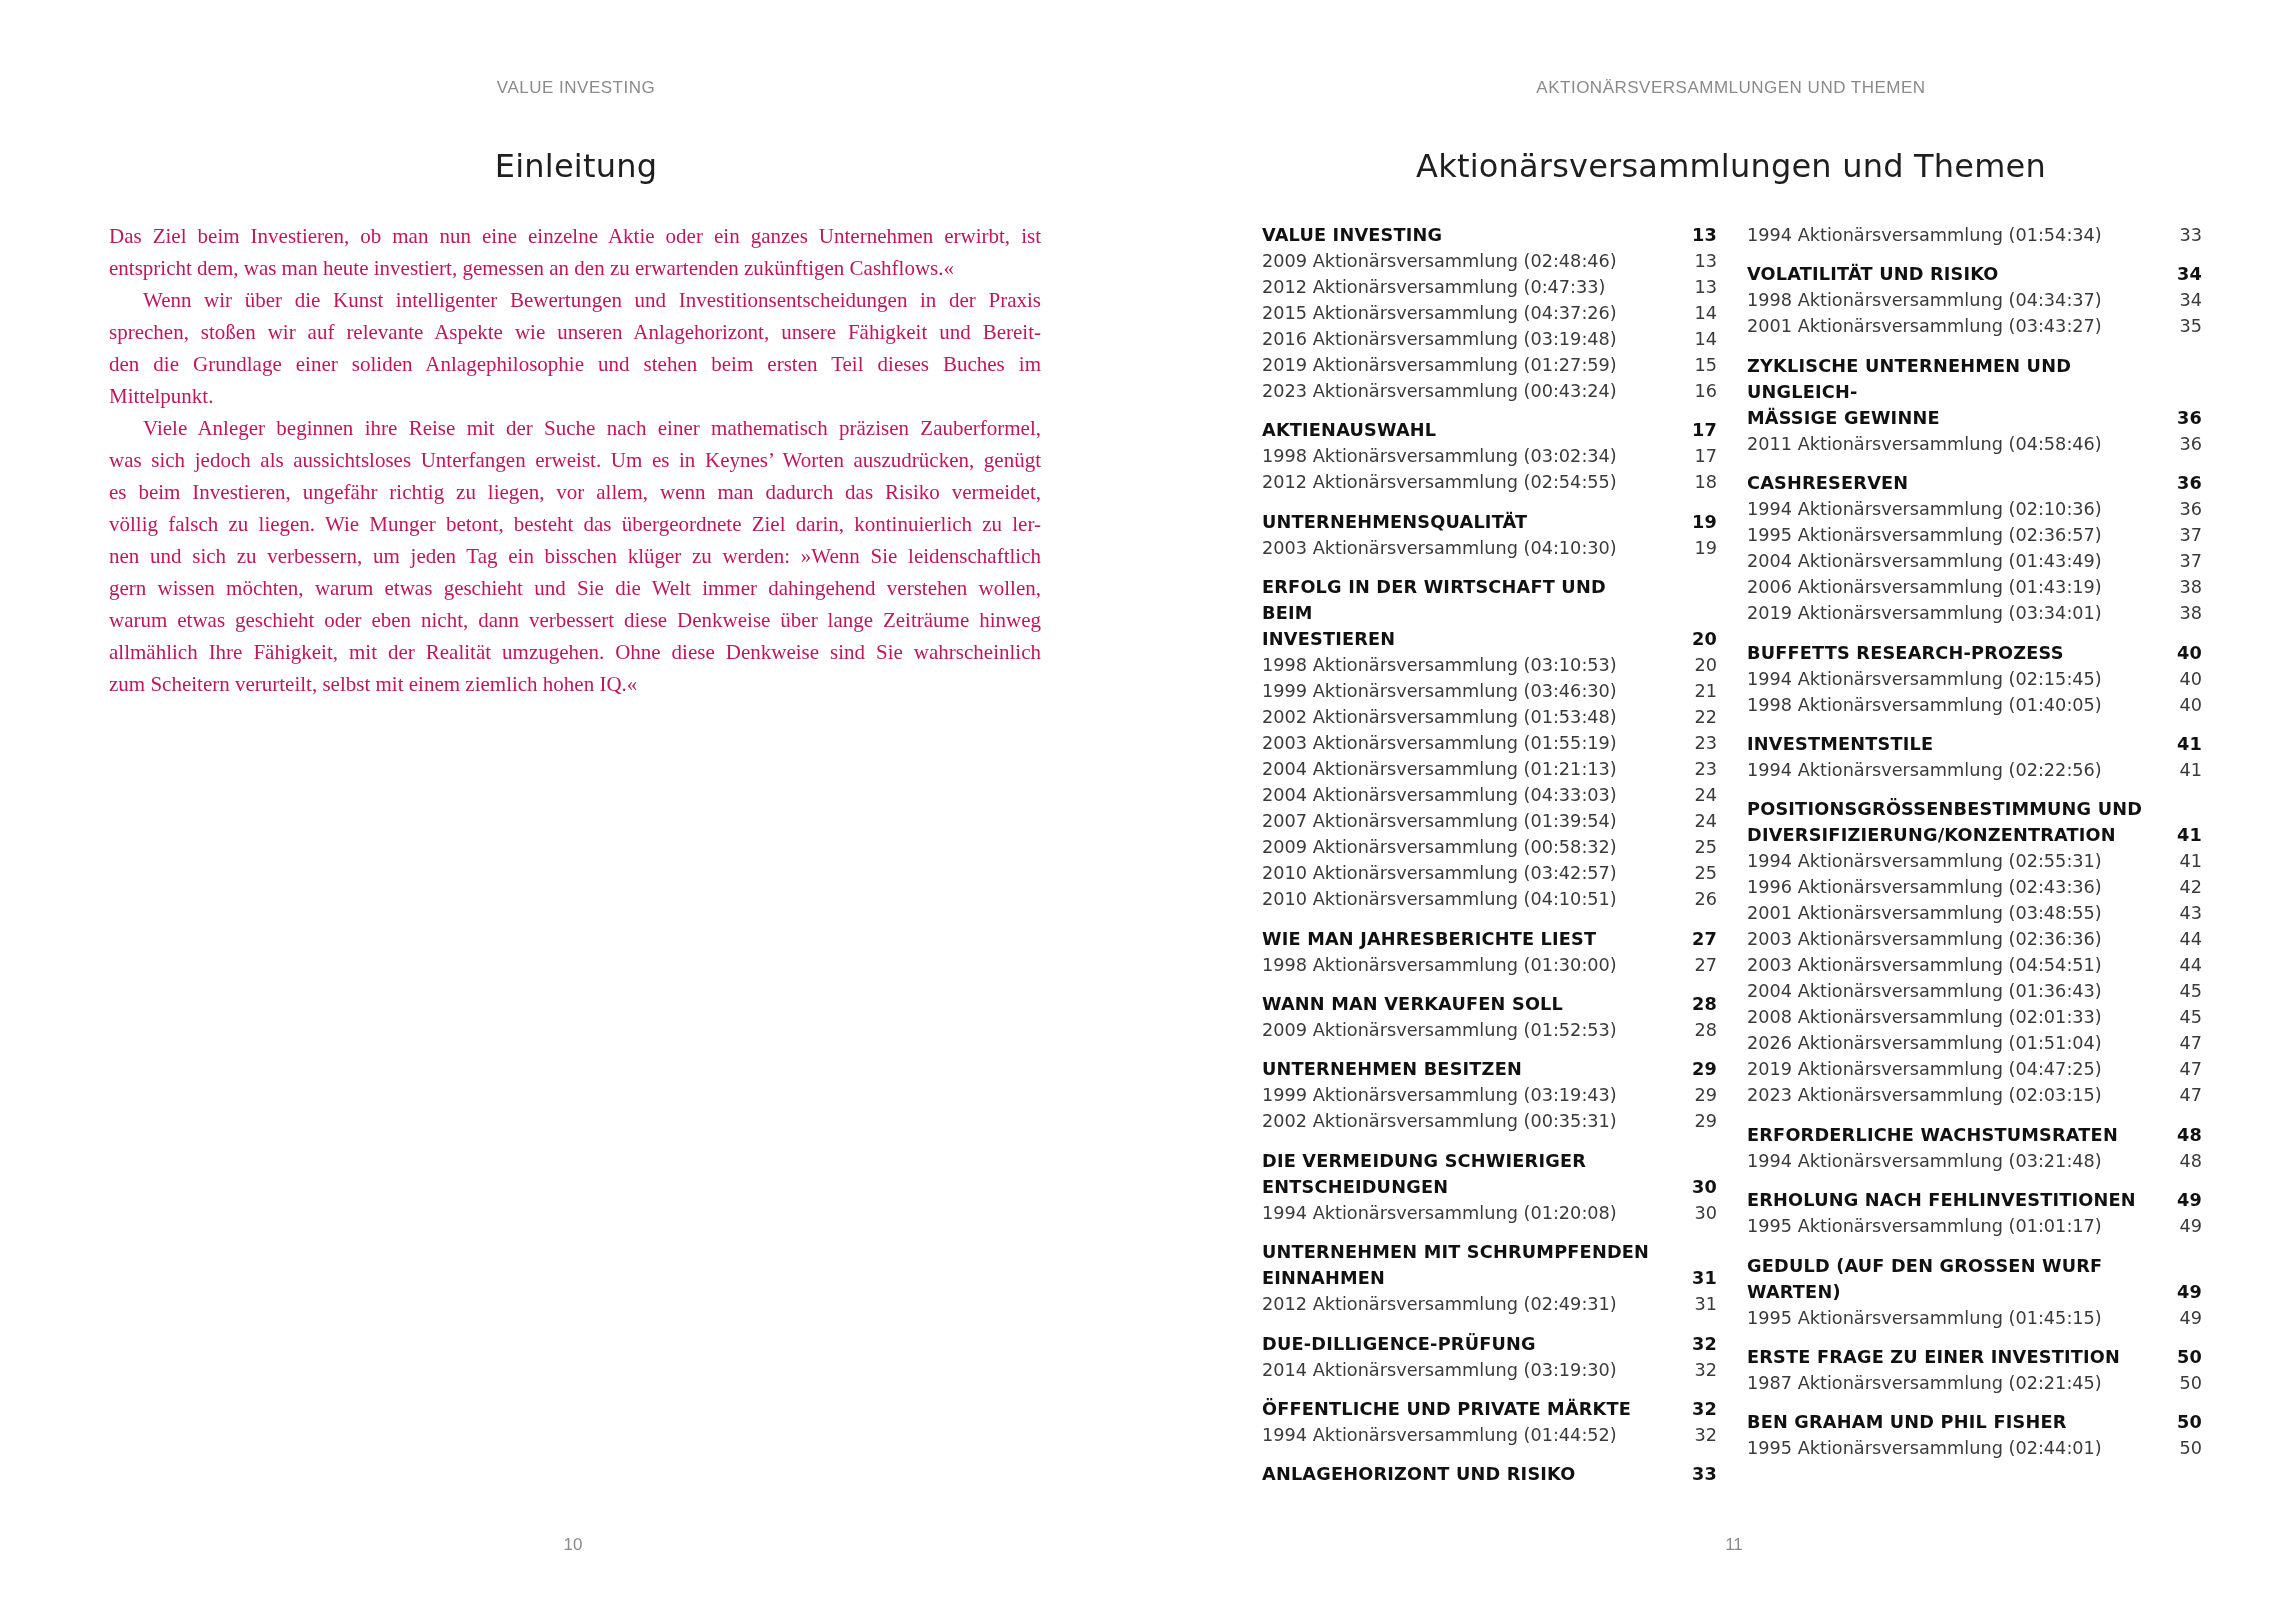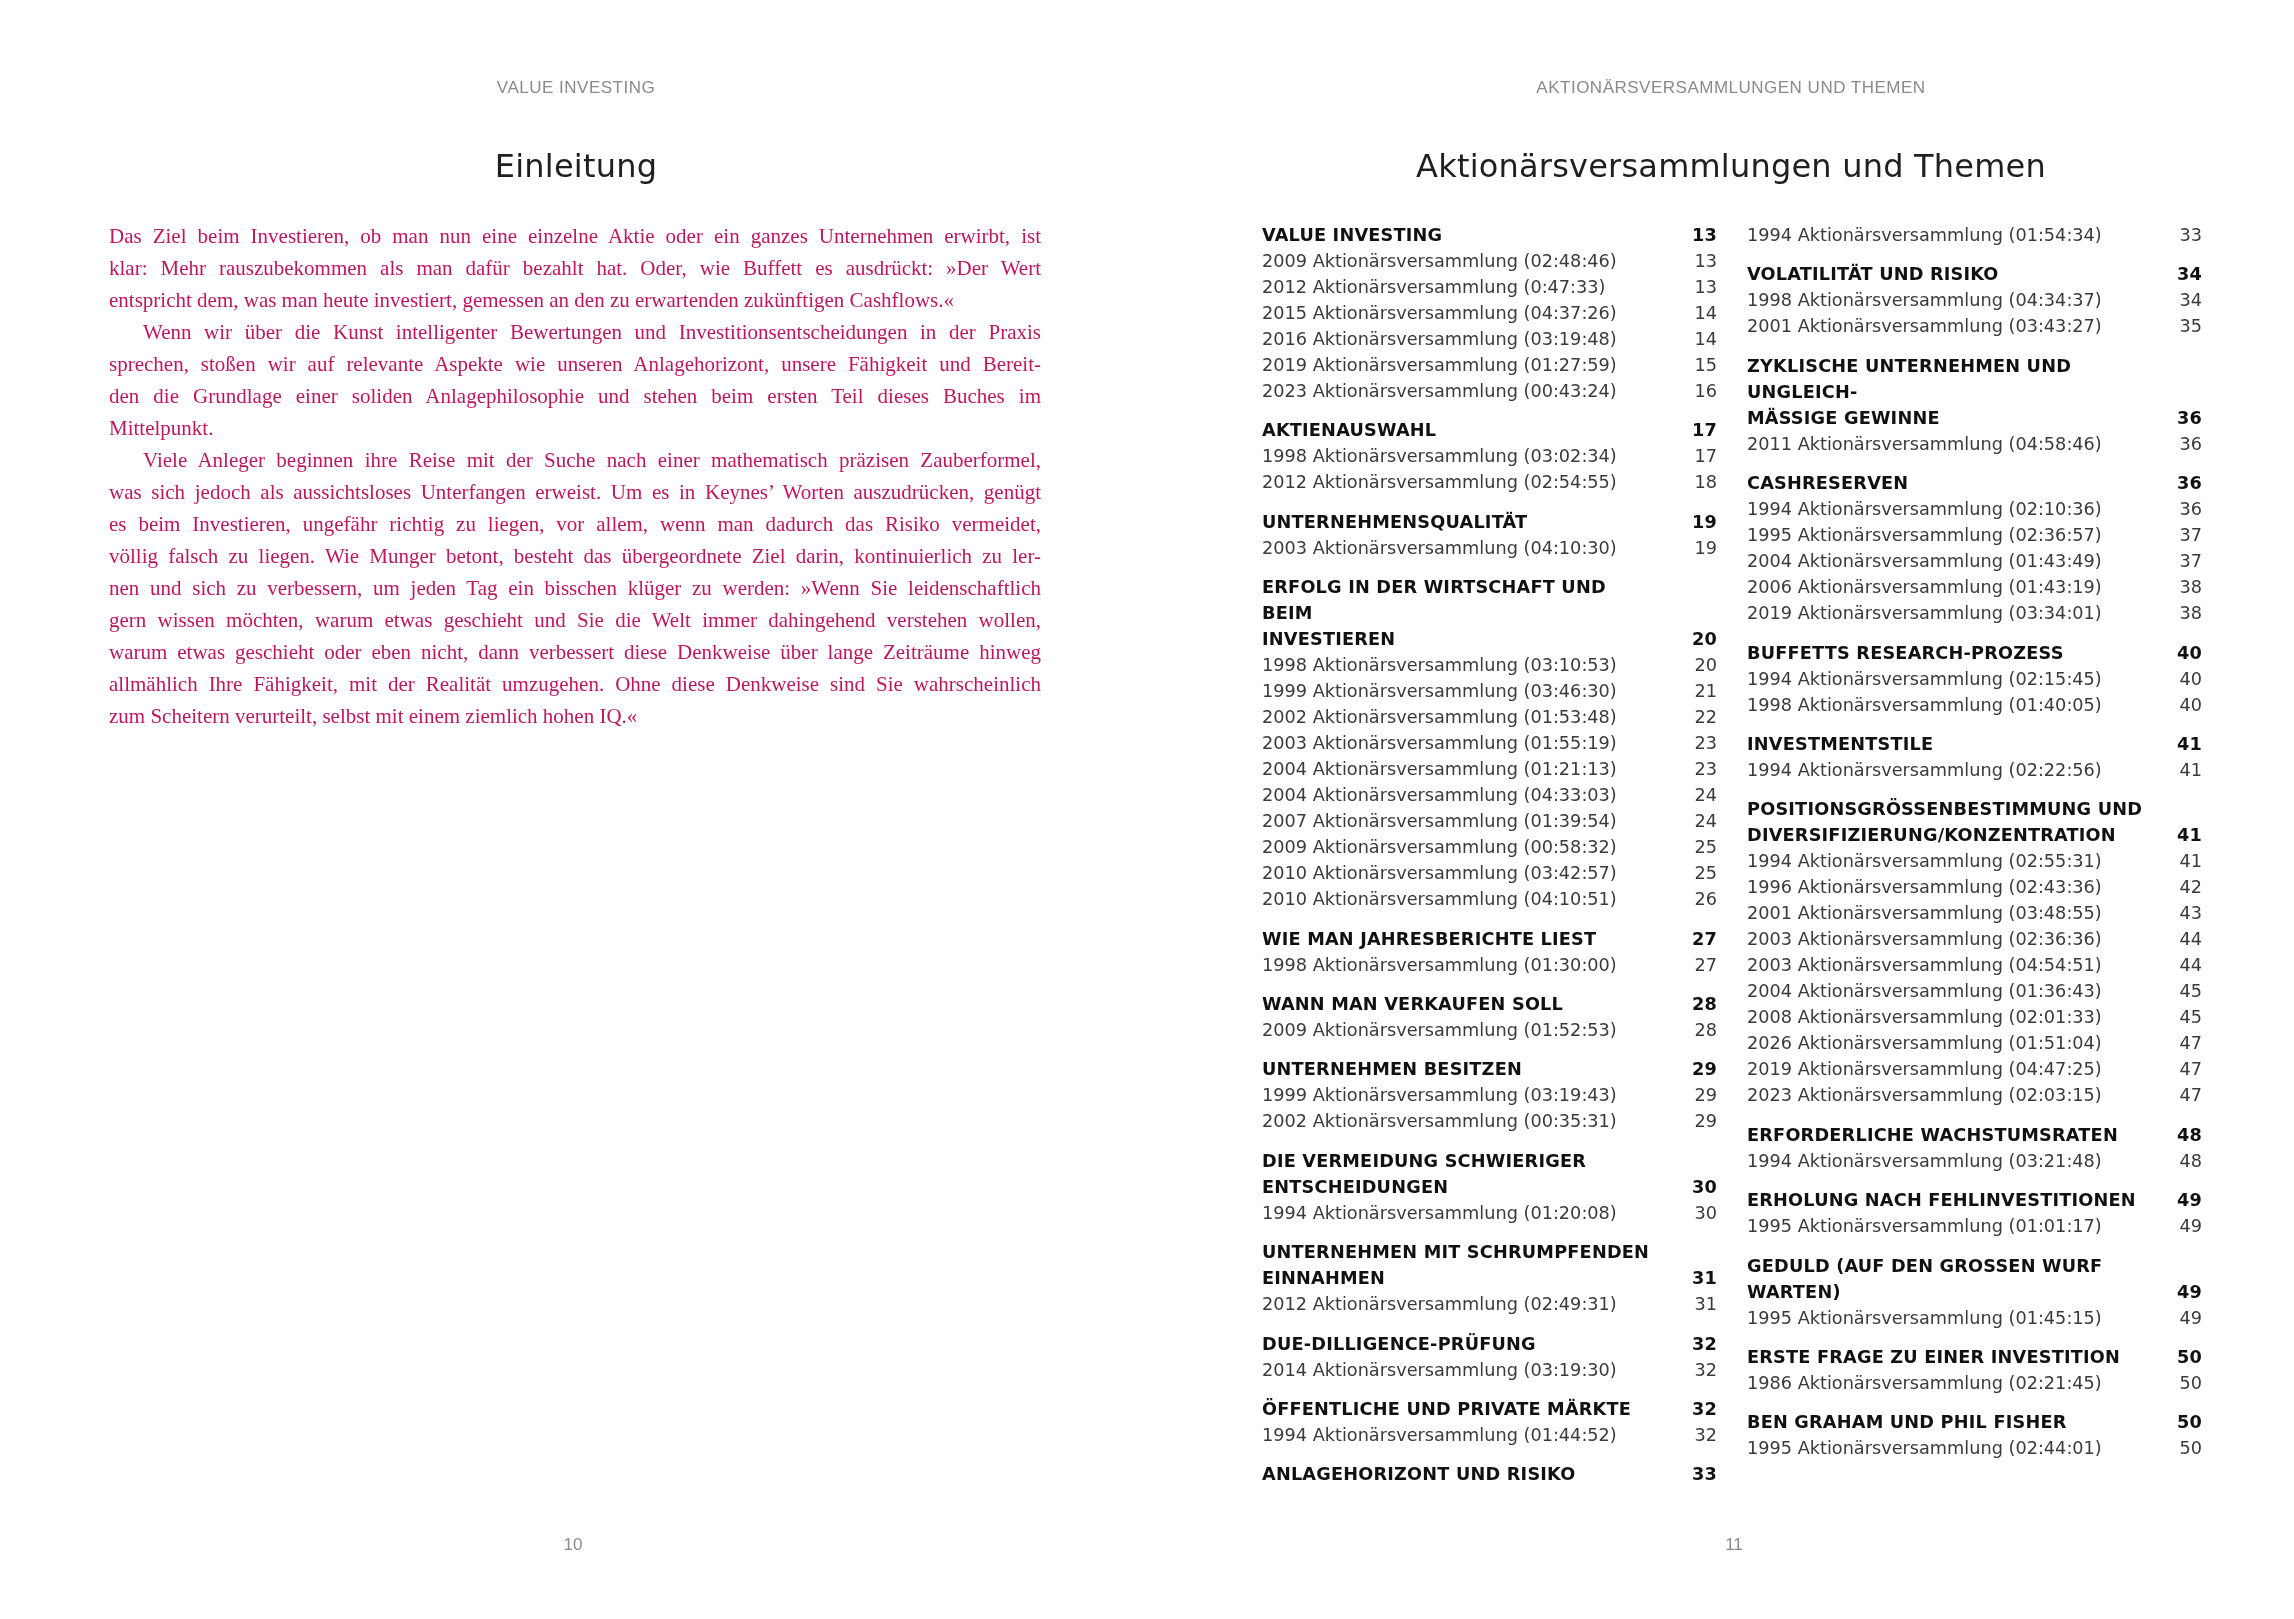--- a/index.html
+++ b/index.html
@@ -51,21 +51,20 @@
 </style>
 </head>
 <body>
 
 <div class="page" id="left-page">
   <div class="running-head">VALUE INVESTING</div>
   <h1 class="chapter-title">Einleitung</h1>
   <div class="body-text" id="body-text">
       <div>
         <span class="line">Das Ziel beim Investieren, ob man nun eine einzelne Aktie oder ein ganzes Unternehmen erwirbt, ist</span>
-        <span class="line">klar: Mehr rauszubekommen als man dafür bezahlt hat. Oder, wie Buffett es ausdrückt: »Der Wert</span>
         <span class="line last">entspricht dem, was man heute investiert, gemessen an den zu erwartenden zukünftigen Cashflows.«</span>
       </div>
       <div>
         <span class="line indent">Wenn wir über die Kunst intelligenter Bewertungen und Investitionsentscheidungen in der Praxis</span>
         <span class="line">sprechen, stoßen wir auf relevante Aspekte wie unseren Anlagehorizont, unsere Fähigkeit und Bereit-</span>
         <span class="line">den die Grundlage einer soliden Anlagephilosophie und stehen beim ersten Teil dieses Buches im</span>
         <span class="line last">Mittelpunkt.</span>
       </div>
       <div>
         <span class="line indent">Viele Anleger beginnen ihre Reise mit der Suche nach einer mathematisch präzisen Zauberformel,</span>
@@ -447,21 +446,21 @@
           <span class="label">1995 Aktionärsversammlung (01:45:15)</span>
           <span class="page-num">49</span>
         </div>
       </div>
       <div class="toc-section">
         <div class="toc-row toc-head">
           <span class="label">ERSTE FRAGE ZU EINER INVESTITION</span>
           <span class="page-num">50</span>
         </div>
         <div class="toc-row toc-entry">
-          <span class="label">1986 Aktionärsversammlung (02:21:45)</span>
+          <span class="label">1987 Aktionärsversammlung (02:21:45)</span>
           <span class="page-num">50</span>
         </div>
       </div>
       <div class="toc-section">
         <div class="toc-row toc-head">
           <span class="label">BEN GRAHAM UND PHIL FISHER</span>
           <span class="page-num">50</span>
         </div>
         <div class="toc-row toc-entry">
           <span class="label">1995 Aktionärsversammlung (02:44:01)</span>

